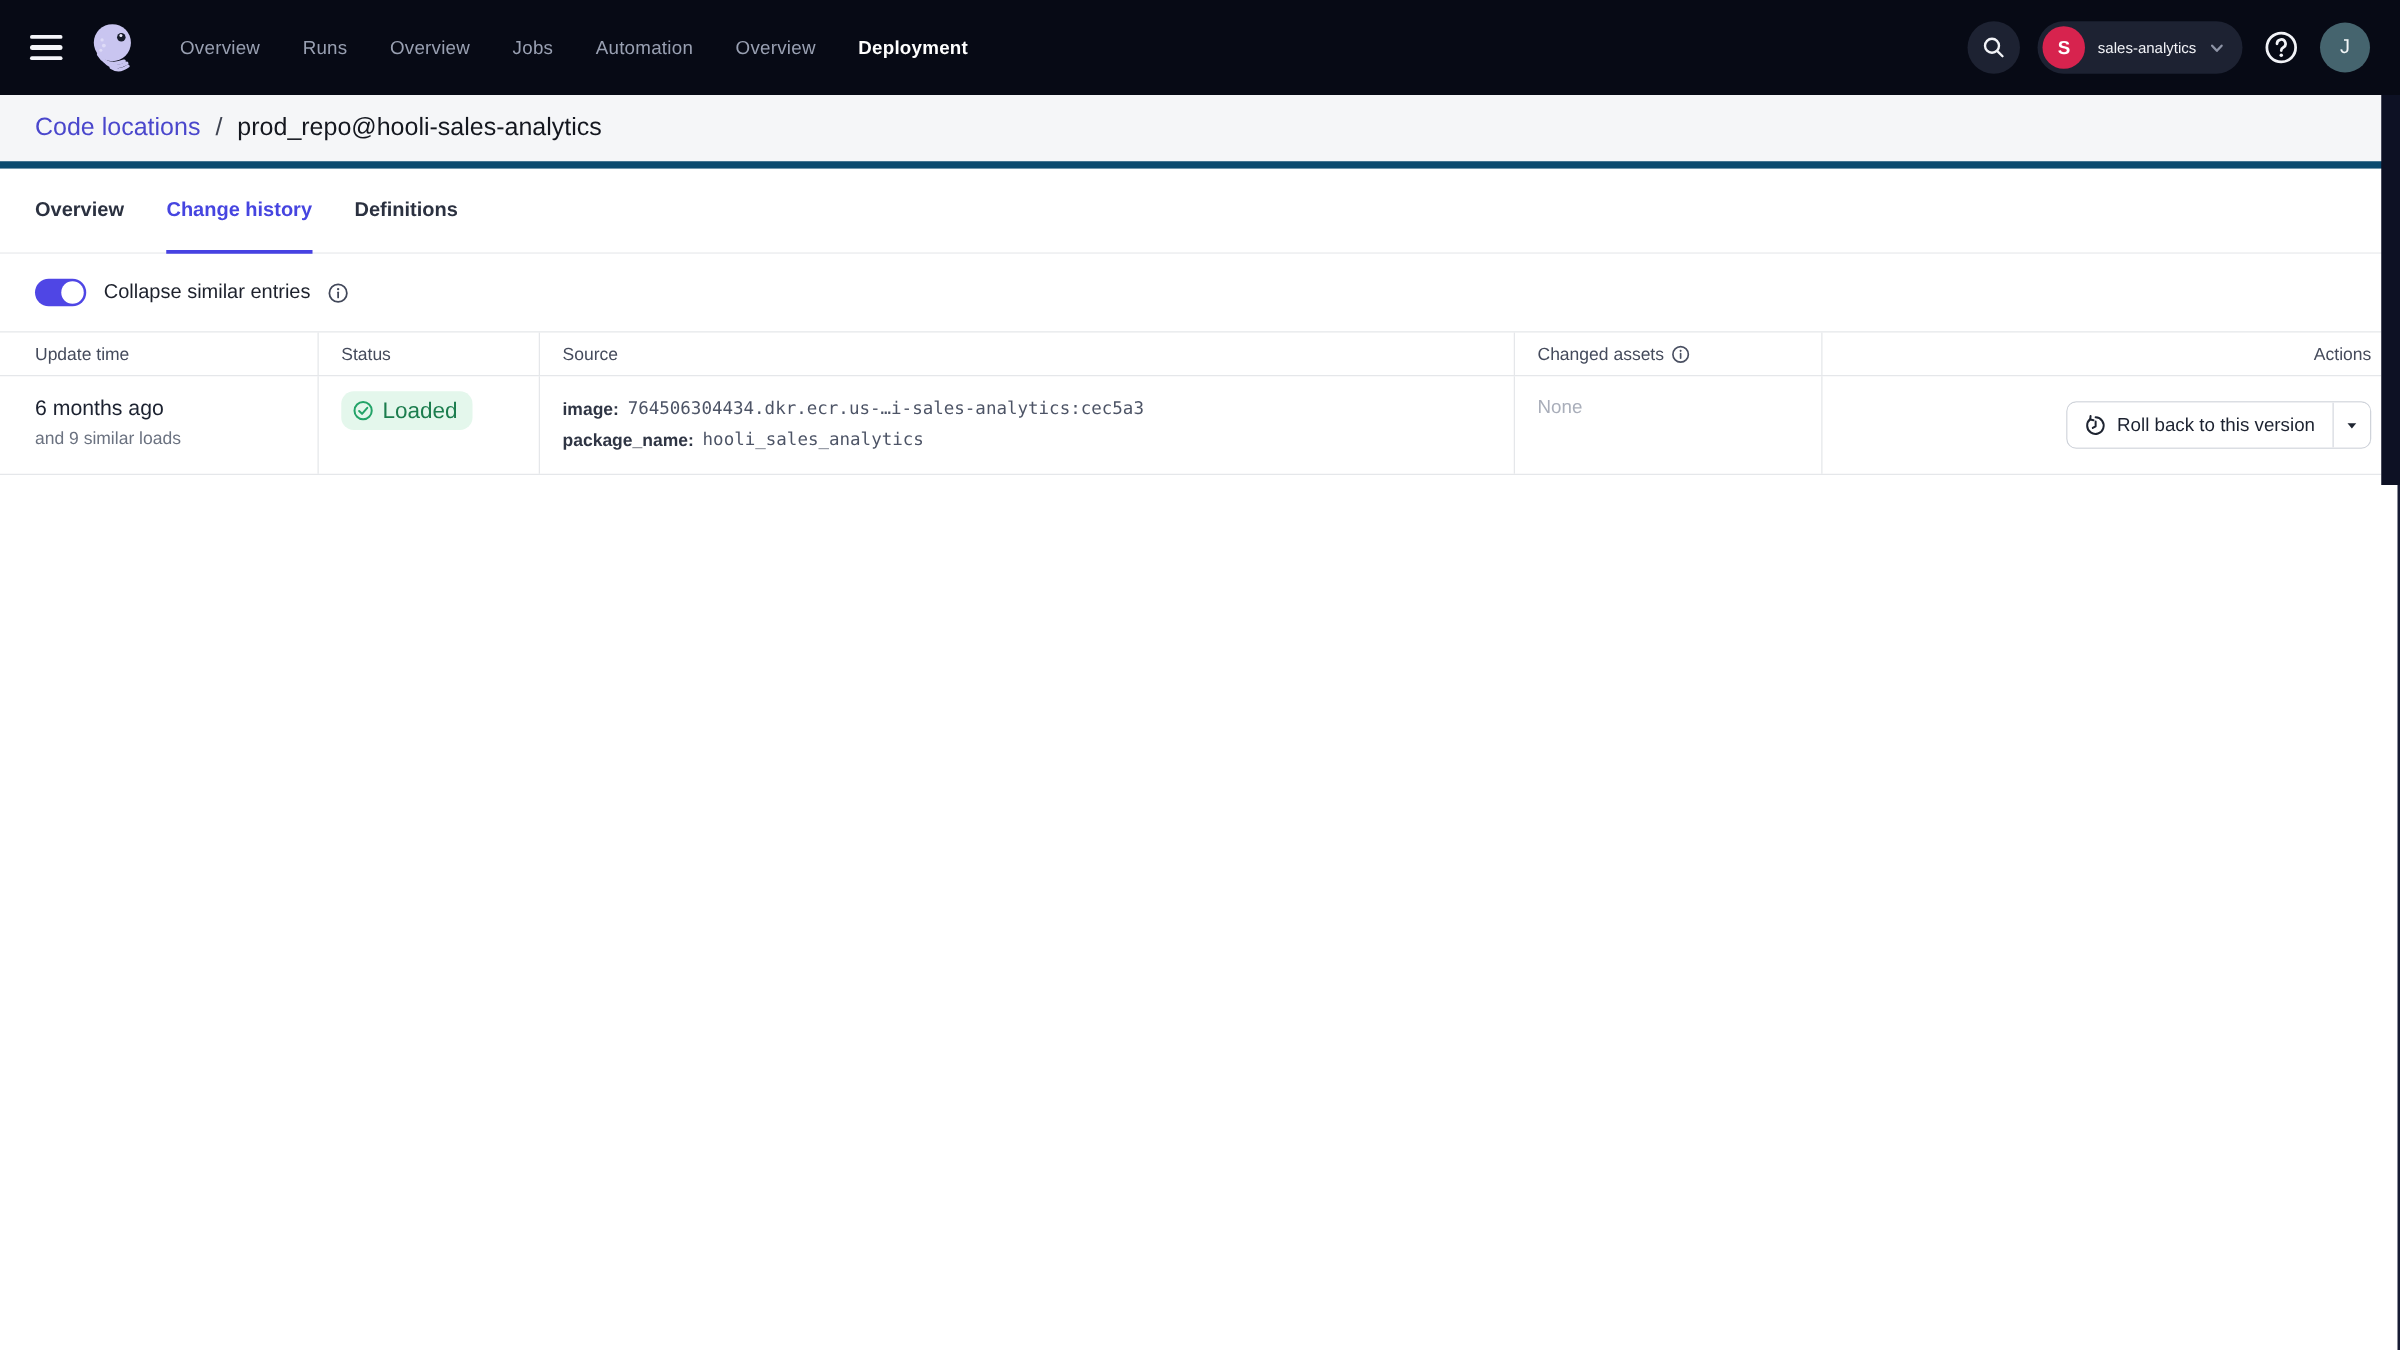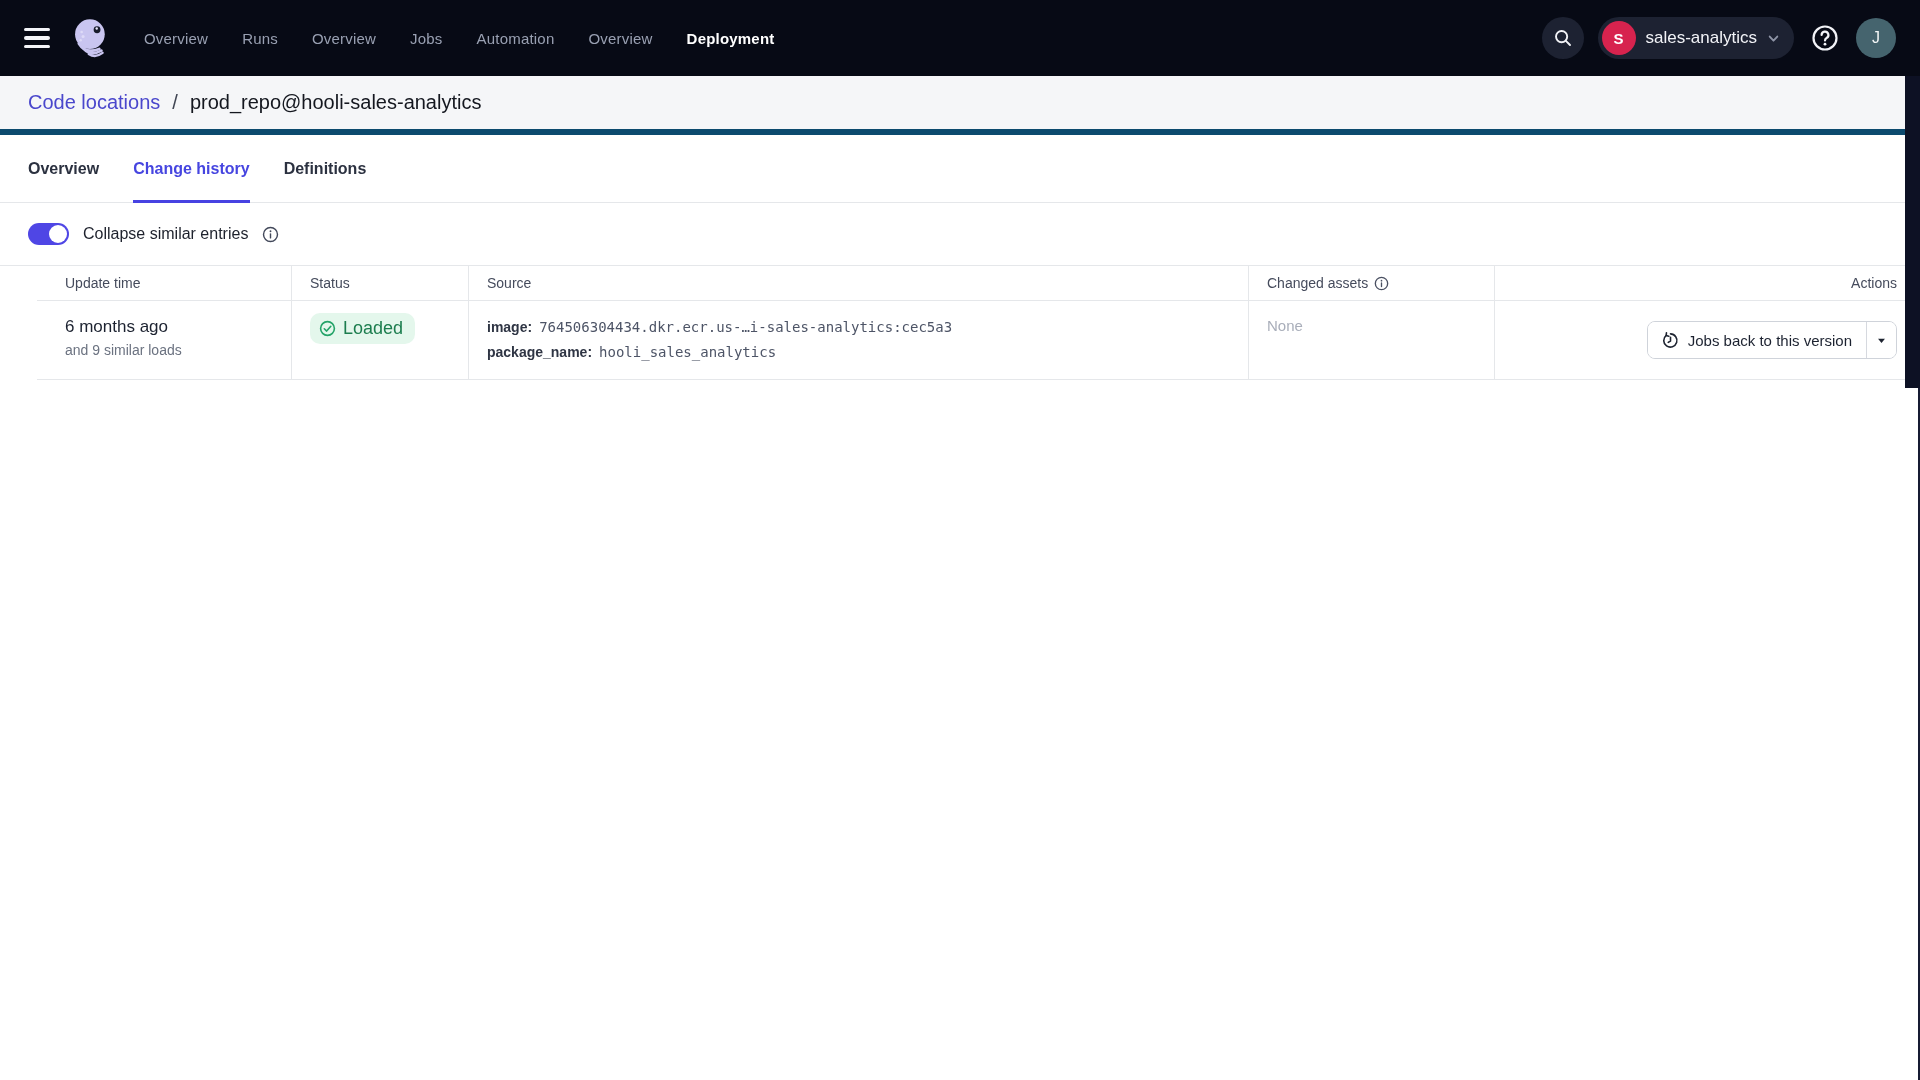--- a/index.html
+++ b/index.html
@@ -39,21 +39,21 @@
   .org-pill {
     height: 42px; border-radius: 21px; background: #1d2232;
     display: flex; align-items: center; gap: 10px;
     padding: 4px 14px 4px 4px; cursor: pointer;
   }
   .org-badge {
     width: 34px; height: 34px; border-radius: 50%; background: #d7234e;
     color: #fff; font-size: 15px; font-weight: 700;
     display: flex; align-items: center; justify-content: center;
   }
-  .org-name { color: #f2f3f7; font-size: 17px; font-weight: 500; }
+  .org-name { color: #f2f3f7; font-size: 12px; font-weight: 500; }
   .help-btn { background: transparent; border: none; width: 34px; height: 34px; display: flex; align-items: center; justify-content: center; cursor: pointer; }
   .avatar {
     width: 40px; height: 40px; border-radius: 50%; background: #45646e;
     color: #f2f5f6; font-size: 16px; font-weight: 500;
     display: flex; align-items: center; justify-content: center; cursor: pointer;
   }
 
   
   .breadcrumb-strip {
     height: 59px; background: #f5f6f8;
@@ -86,21 +86,21 @@
     width: 41px; height: 22px; border-radius: 12px; background: #4f46e5;
     position: relative; cursor: pointer; flex: 0 0 auto;
   }
   .switch .knob {
     position: absolute; top: 2px; right: 2px; width: 18px; height: 18px;
     border-radius: 50%; background: #ffffff;
   }
   .toggle-label { font-size: 16px; color: #1d212c; }
 
   
-  .table { width: calc(100% - 15px); border-top: 1px solid #e5e7ea; padding-left: 37px; }
+  .table { width: calc(100% - 15px); border-top: 1px solid #e5e7ea; }
   .tgrid { display: grid; grid-template-columns: 255px 177px 780px 246px 1fr; }
   .thead { height: 35px; border-bottom: 1px solid #e5e7ea; }
   .thead .cell {
     display: flex; align-items: center; gap: 6px;
     font-size: 14px; color: #454b5c; padding: 0 12px 0 18px;
   }
   .thead .cell.first { padding-left: 28px; }
   .thead .cell.last { justify-content: flex-end; padding-right: 8px; }
   .cell.bordered { border-right: 1px solid #e5e7ea; }
   .trow { border-bottom: 1px solid #e5e7ea; min-height: 77px; }
@@ -268,21 +268,21 @@
     </div>
 
     <div class="cell actions">
       <div class="btn-group">
         <button class="btn-main">
           <svg width="17" height="17" viewBox="0 0 18 18">
             <path d="M4.5 3.5 A7 7 0 1 0 9 2" fill="none" stroke="#1e2431" stroke-width="1.7" stroke-linecap="round"></path>
             <path d="M4.7 0.9 L4.4 3.8 L7.2 4.5" fill="none" stroke="#1e2431" stroke-width="1.7" stroke-linecap="round" stroke-linejoin="round"></path>
             <path d="M9 5.6 L9 9.6 L6.6 11" fill="none" stroke="#1e2431" stroke-width="1.7" stroke-linecap="round" stroke-linejoin="round"></path>
           </svg>
-          <span>Jobs back to this version</span>
+          <span>Roll back to this version</span>
         </button>
         <button class="btn-caret">
           <svg width="11" height="11" viewBox="0 0 12 12">
             <polygon points="2.2,4 9.8,4 6,8.6" fill="#1e2431"></polygon>
           </svg>
         </button>
       </div>
     </div>
   </div>
 </div>

